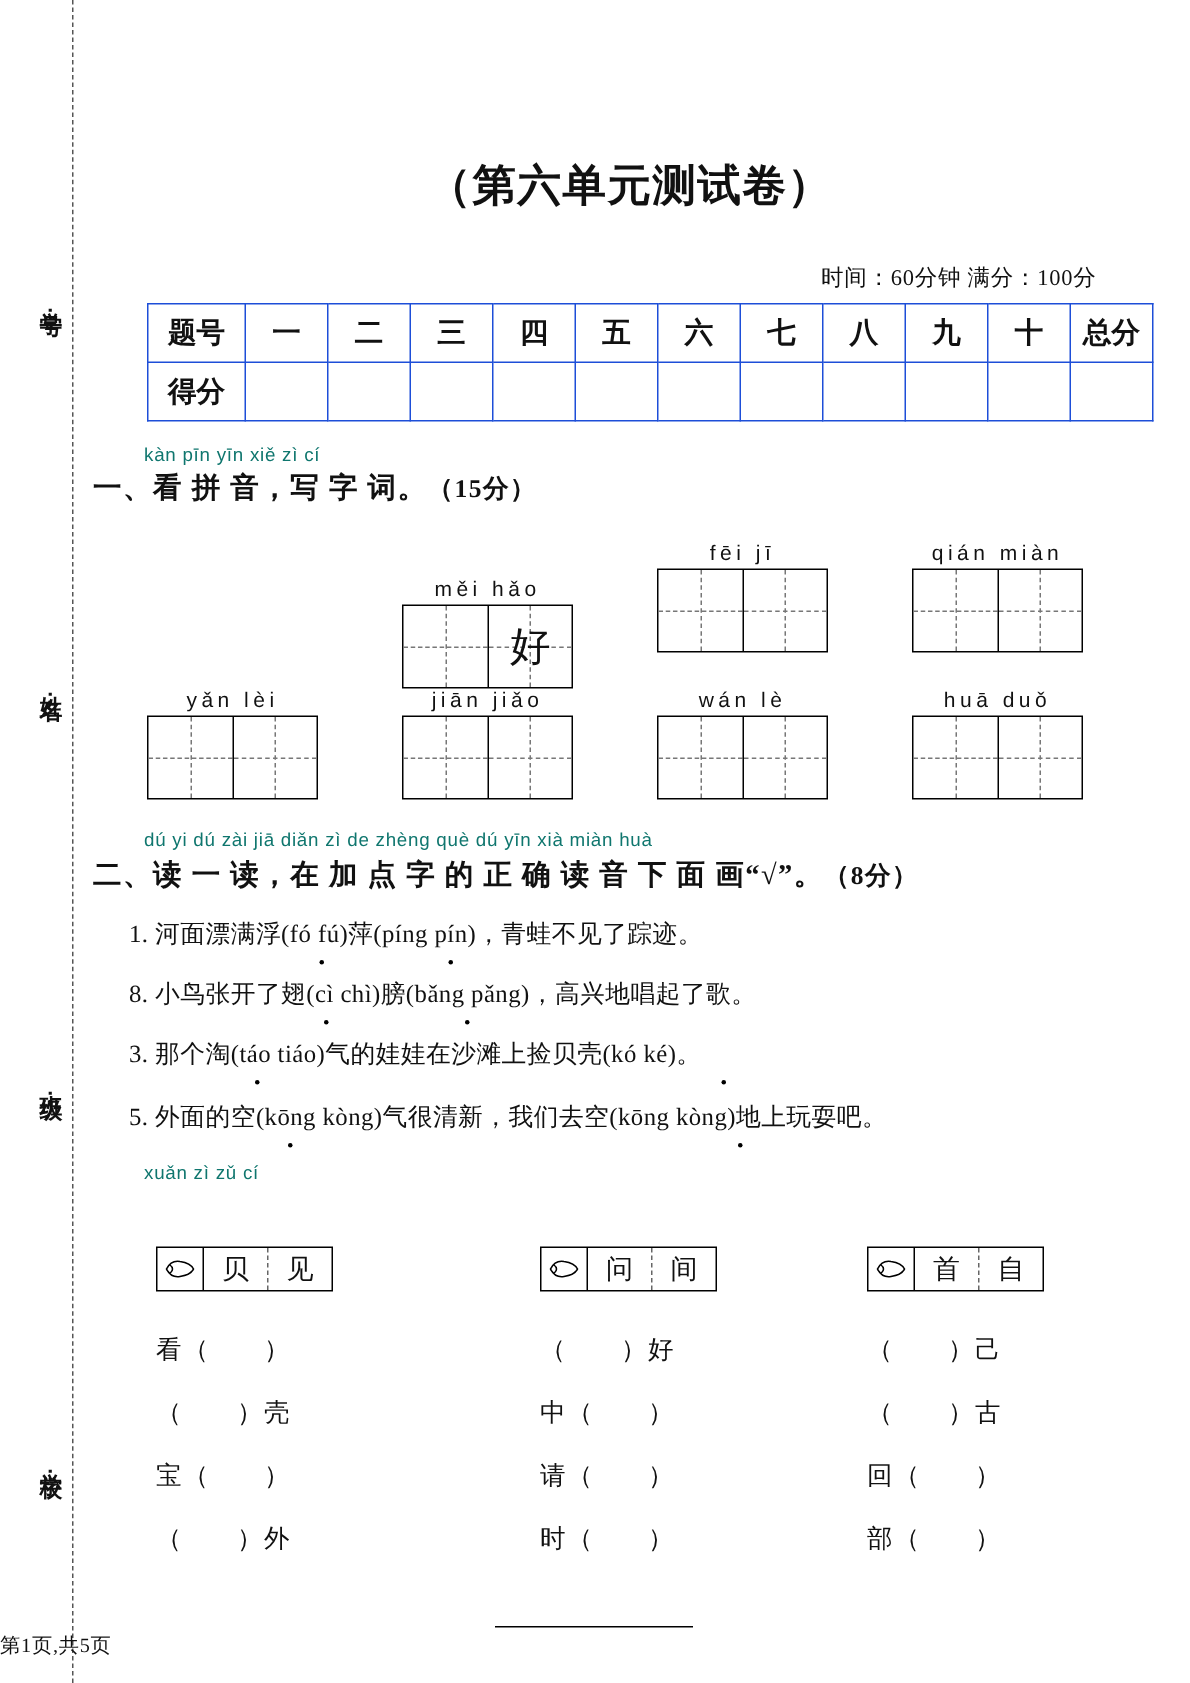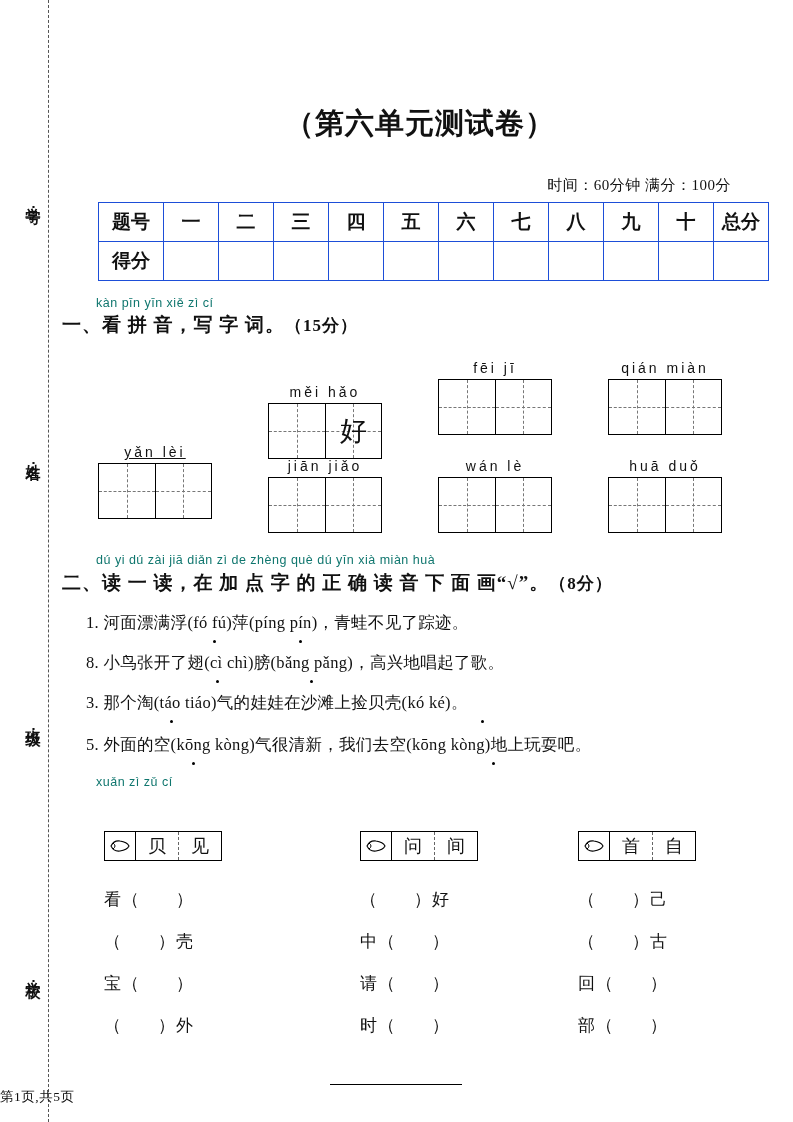--- a/index.html
+++ b/index.html
@@ -242,21 +242,21 @@
     <div class="tianzi">
       <div class="cell">
           <span class="ch"></span>
         </div>
       <div class="cell">
           <span class="ch"></span>
         </div>
     </div>
   </div>
 
-  <div class="grid-wrap" style="left:98px;top:444px;text-decoration:underline;">
+  <div class="grid-wrap" style="left:98px;top:458px;">
     <div class="grid-py">yǎn   lèi</div>
     <div class="tianzi">
       <div class="cell">
           <span class="ch"></span>
         </div>
       <div class="cell">
           <span class="ch"></span>
         </div>
     </div>
   </div>

